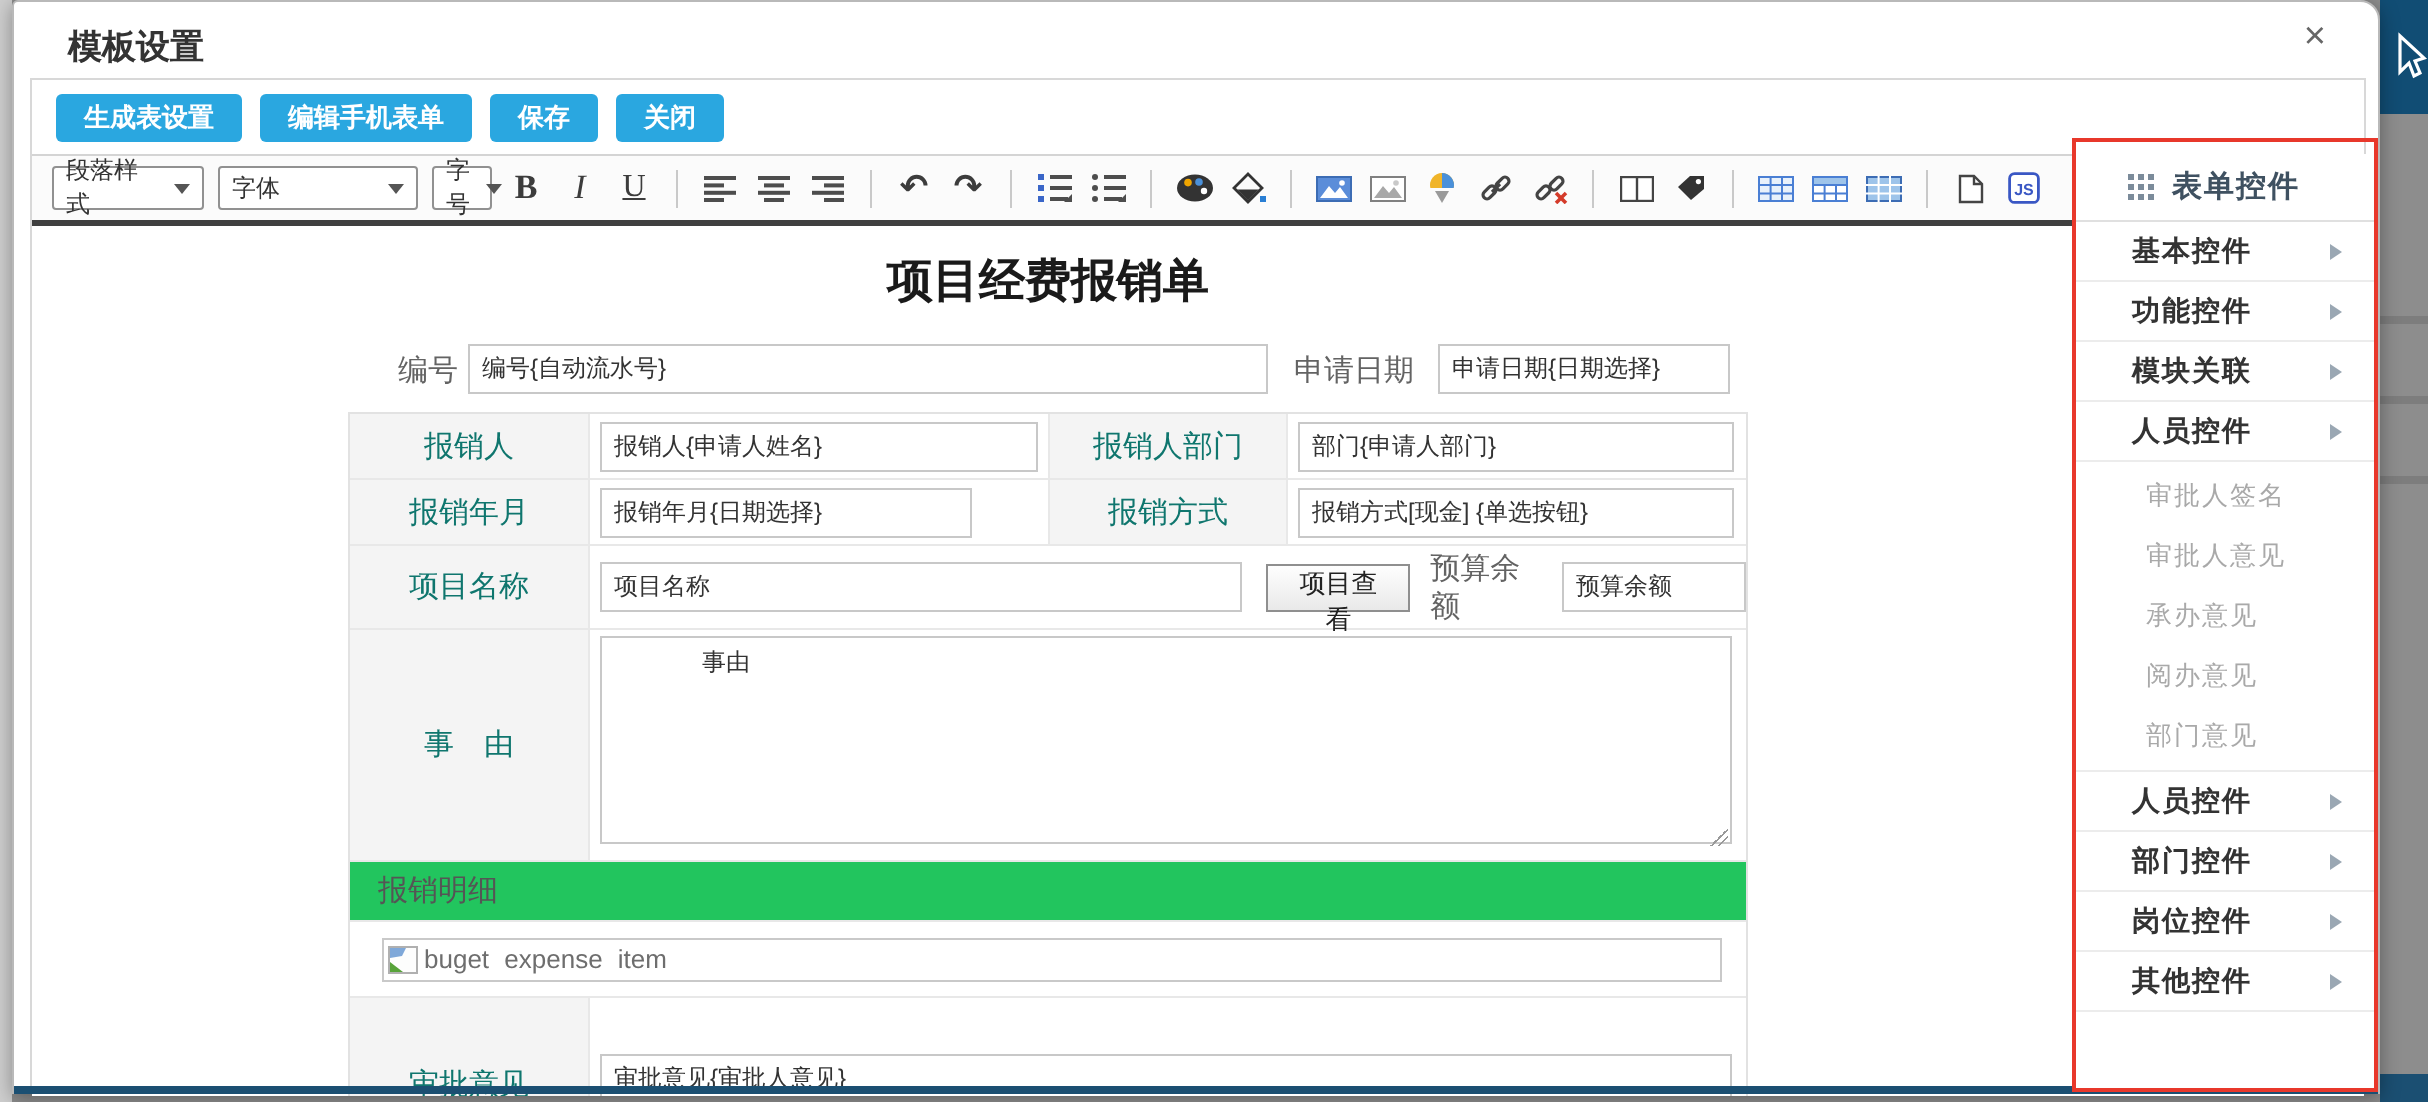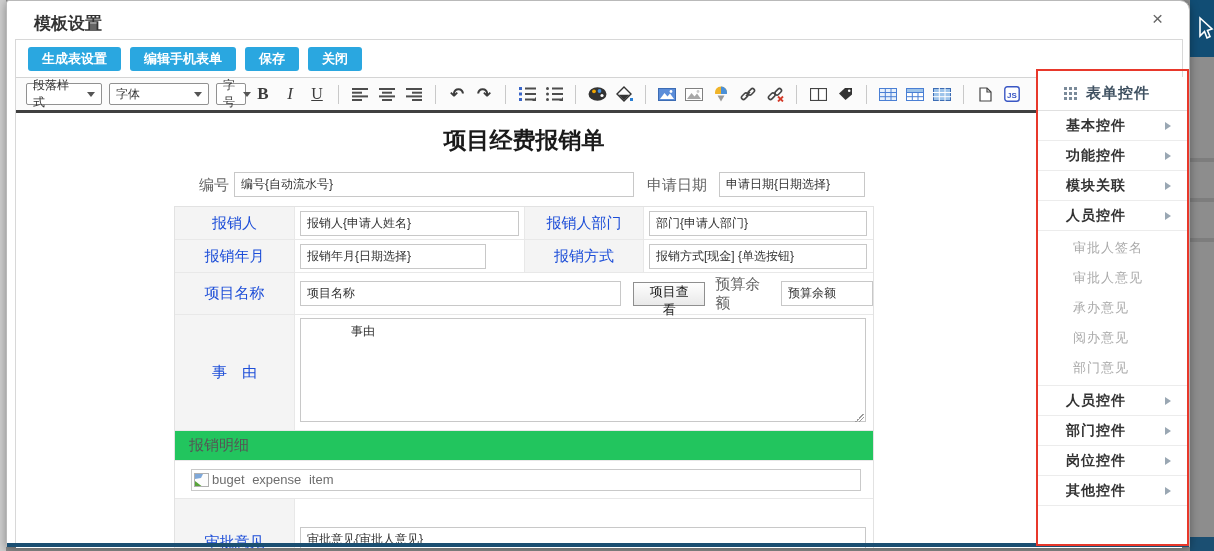--- a/index.html
+++ b/index.html
@@ -50,21 +50,21 @@
   .flabel { font-size:15px; color:#636363; }
   .sr-l1 { position:absolute; left:0; top:5px; width:55px; text-align:right; }
   .sr-i1 { position:absolute; left:60px; top:1px; width:400px; }
   .sr-l2 { position:absolute; left:473px; top:5px; }
   .sr-i2 { position:absolute; left:545px; top:1px; width:146px; }
   input.fin { height:25px; border:1px solid #c8c8c8; font-size:12px; color:#333; padding:0 6px; background:#fff;
     font-family:"Liberation Sans","DejaVu Sans",sans-serif; }
   .form-table { position:absolute; left:0; top:93px; width:700px; border:1px solid #e2e2e2; }
   .trow { display:flex; border-bottom:1px solid #e8e8e8; align-items:center; }
   .lblcell { width:120px; align-self:stretch; background:#f4f4f4; border-right:1px solid #e8e8e8;
-    display:flex; align-items:center; justify-content:center; font-size:15px; color:#1d4ed8; }
+    display:flex; align-items:center; justify-content:center; font-size:15px; color:#0f766e; }
   .lbl-mid { border-left:1px solid #e8e8e8; }
   .fldcell { flex:1; display:flex; align-items:center; padding-left:5px; }
   .r-std { height:33px; }
   .r-proj { height:42px; }
   .r-reason { height:116px; align-items:stretch; }
   .r-section { height:30px; background:#22c55e; display:flex; align-items:center; padding-left:14px; font-size:15px; color:#555; }
   .r-ph { height:38px; display:flex; align-items:center; }
   .r-appr { height:86px; align-items:flex-start; }
   .mini-btn { height:24px; padding:0 9px; margin-left:12px; border:1px solid #8f8f8f; background:linear-gradient(#fefefe,#e9e9e9);
     font-size:13px; color:#222; cursor:pointer; font-family:Liberation Mono, monospace; }

